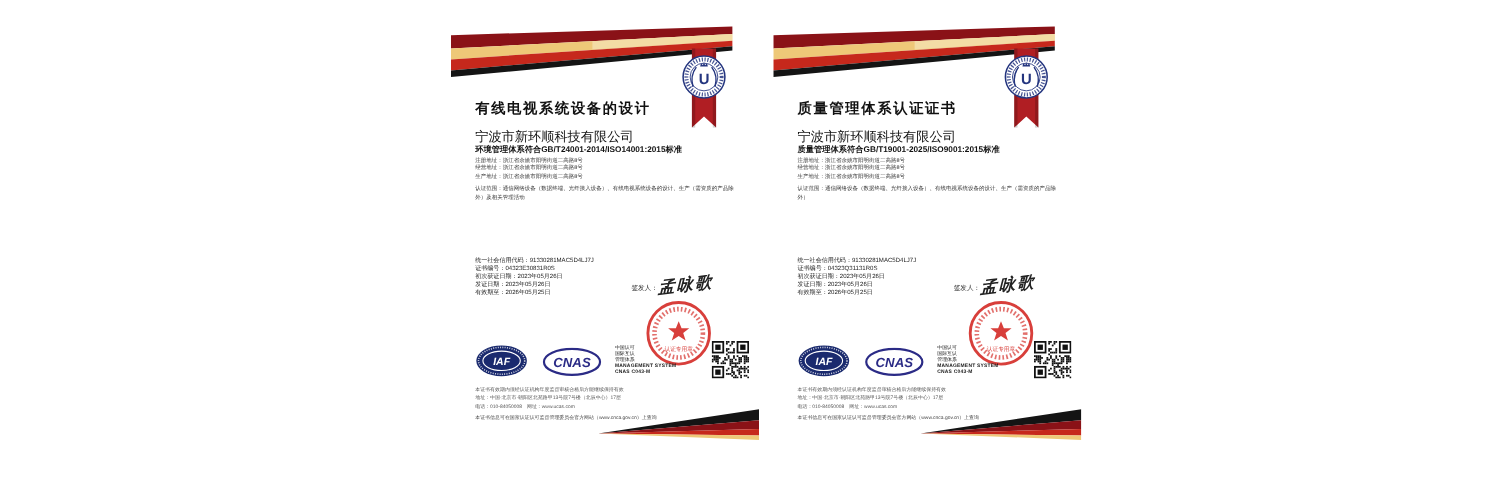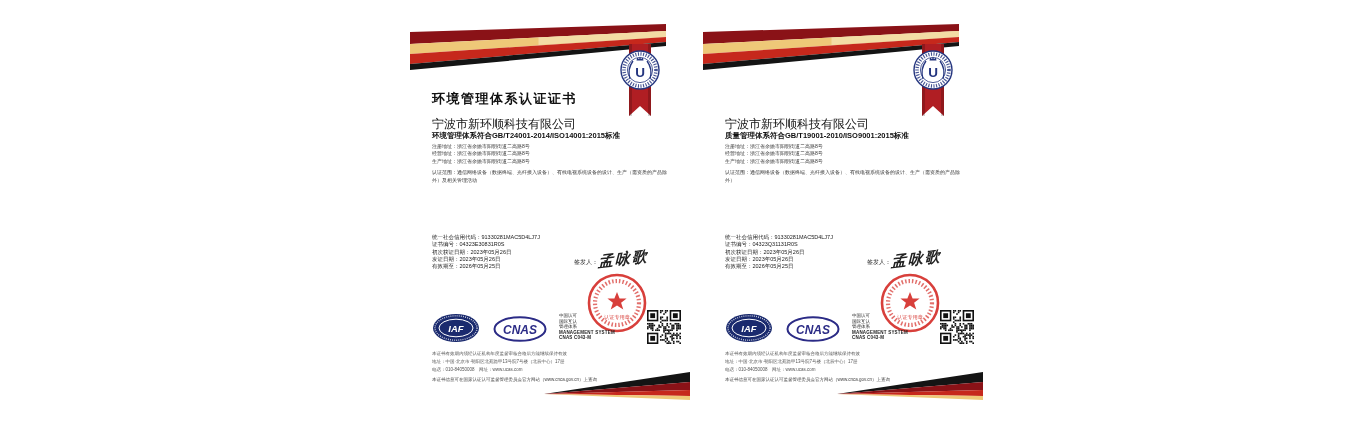--- a/index.html
+++ b/index.html
@@ -47,21 +47,21 @@
     <rect x="17" y="6" width="3" height="72" fill="#000" opacity="0.18"></rect>
     <rect x="36" y="6" width="3" height="72" fill="#000" opacity="0.18"></rect>
     <circle cx="28" cy="32" r="19" fill="#ffffff" stroke="#24357f" stroke-width="1.4"></circle>
     <circle cx="28" cy="32" r="16" fill="none" stroke="#24357f" stroke-width="3.6" stroke-dasharray="1.1,1.5" opacity="0.85"></circle>
     <circle cx="28" cy="32" r="12.6" fill="#ffffff" stroke="#24357f" stroke-width="0.8"></circle>
     <path d="M18,41 Q15,31 21,23" fill="none" stroke="#24357f" stroke-width="1.3"></path>
     <path d="M38,41 Q41,31 35,23" fill="none" stroke="#24357f" stroke-width="1.3"></path>
     <polygon points="24.5,22.5 31.5,22.5 30.7,19.5 29,21.3 28,18.5 27,21.3 25.3,19.5" fill="#24357f"></polygon>
     <text x="28" y="38.5" text-anchor="middle" font-size="13.5" font-weight="bold" fill="#24357f" font-family="Liberation Sans, sans-serif">U</text>
   </svg>
-  <div class="cert-title">环境管理体系认证证书</div>
+  <div class="cert-title">有线电视系统设备的设计</div>
   <div class="company">宁波市新环顺科技有限公司</div>
   <div class="standard">环境管理体系符合GB/T24001-2014/ISO14001:2015标准</div>
   <div class="addresses">
     <div>注册地址：浙江省余姚市阳明街道二高路8号</div>
     <div>经营地址：浙江省余姚市阳明街道二高路8号</div>
     <div>生产地址：浙江省余姚市阳明街道二高路8号</div>
   </div>
   <div class="scope">认证范围：通信网络设备（数据终端、光纤接入设备）、有线电视系统设备的设计、生产（需资质的产品除外）及相关管理活动</div>
   <div class="info">
     <div>统一社会信用代码：91330281MAC5D4LJ7J</div>
@@ -255,22 +255,23 @@
     <rect x="17" y="6" width="3" height="72" fill="#000" opacity="0.18"></rect>
     <rect x="36" y="6" width="3" height="72" fill="#000" opacity="0.18"></rect>
     <circle cx="28" cy="32" r="19" fill="#ffffff" stroke="#24357f" stroke-width="1.4"></circle>
     <circle cx="28" cy="32" r="16" fill="none" stroke="#24357f" stroke-width="3.6" stroke-dasharray="1.1,1.5" opacity="0.85"></circle>
     <circle cx="28" cy="32" r="12.6" fill="#ffffff" stroke="#24357f" stroke-width="0.8"></circle>
     <path d="M18,41 Q15,31 21,23" fill="none" stroke="#24357f" stroke-width="1.3"></path>
     <path d="M38,41 Q41,31 35,23" fill="none" stroke="#24357f" stroke-width="1.3"></path>
     <polygon points="24.5,22.5 31.5,22.5 30.7,19.5 29,21.3 28,18.5 27,21.3 25.3,19.5" fill="#24357f"></polygon>
     <text x="28" y="38.5" text-anchor="middle" font-size="13.5" font-weight="bold" fill="#24357f" font-family="Liberation Sans, sans-serif">U</text>
   </svg>
+  <div class="cert-title">质量管理体系认证证书</div>
   <div class="company">宁波市新环顺科技有限公司</div>
-  <div class="standard">质量管理体系符合GB/T19001-2010/ISO9001:2015标准</div>
+  <div class="standard">质量管理体系符合GB/T19001-2025/ISO9001:2015标准</div>
   <div class="addresses">
     <div>注册地址：浙江省余姚市阳明街道二高路8号</div>
     <div>经营地址：浙江省余姚市阳明街道二高路8号</div>
     <div>生产地址：浙江省余姚市阳明街道二高路8号</div>
   </div>
   <div class="scope">认证范围：通信网络设备（数据终端、光纤接入设备）、有线电视系统设备的设计、生产（需资质的产品除外）</div>
   <div class="info">
     <div>统一社会信用代码：91330281MAC5D4LJ7J</div>
     <div>证书编号：04323Q31131R0S</div>
     <div>初次获证日期：2023年05月26日</div>

